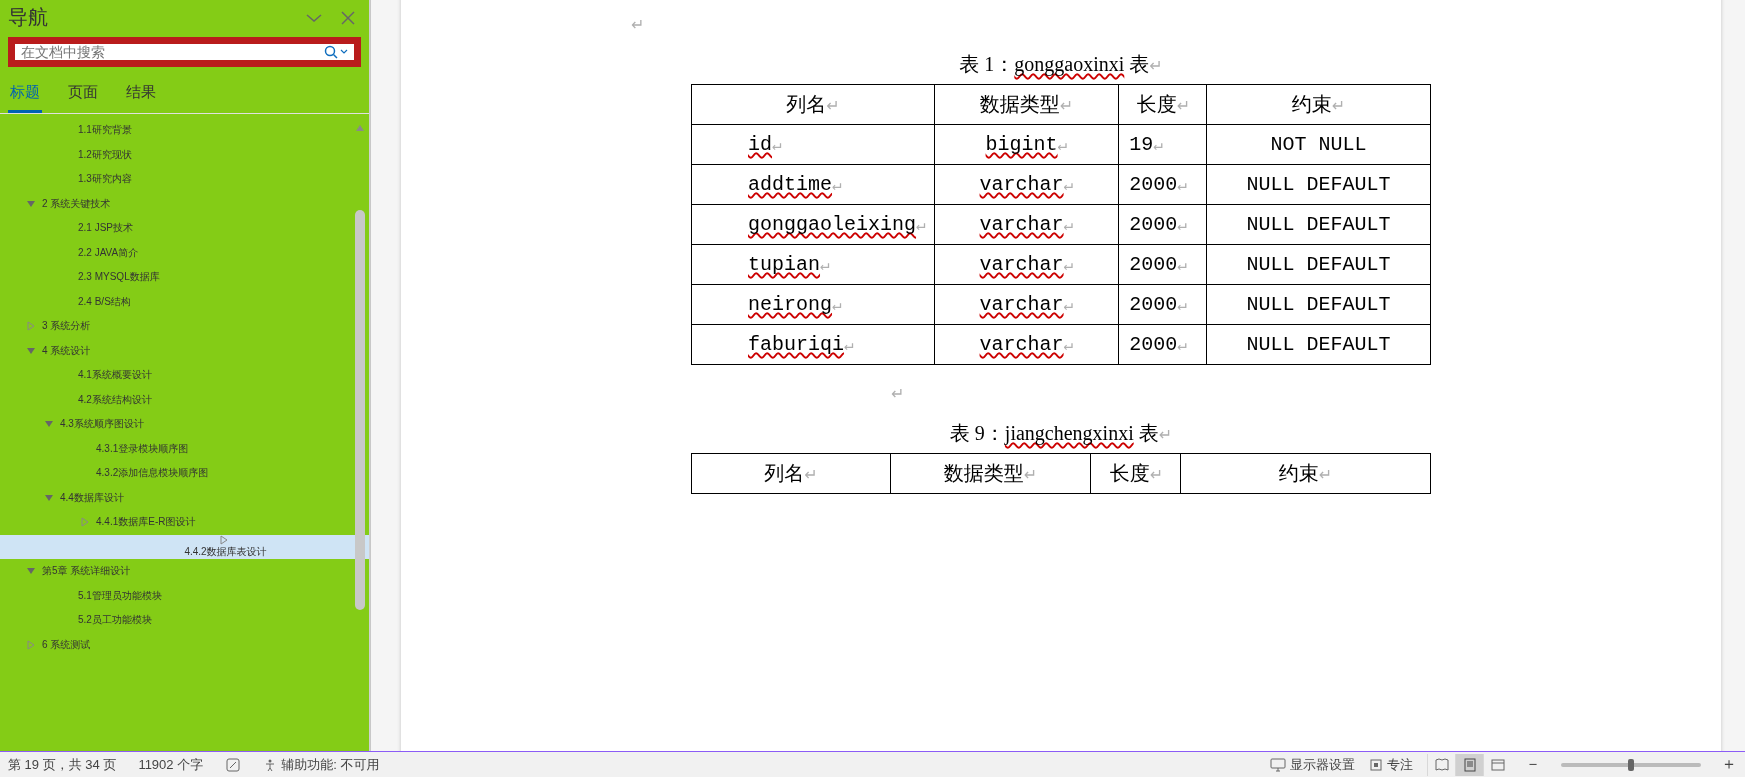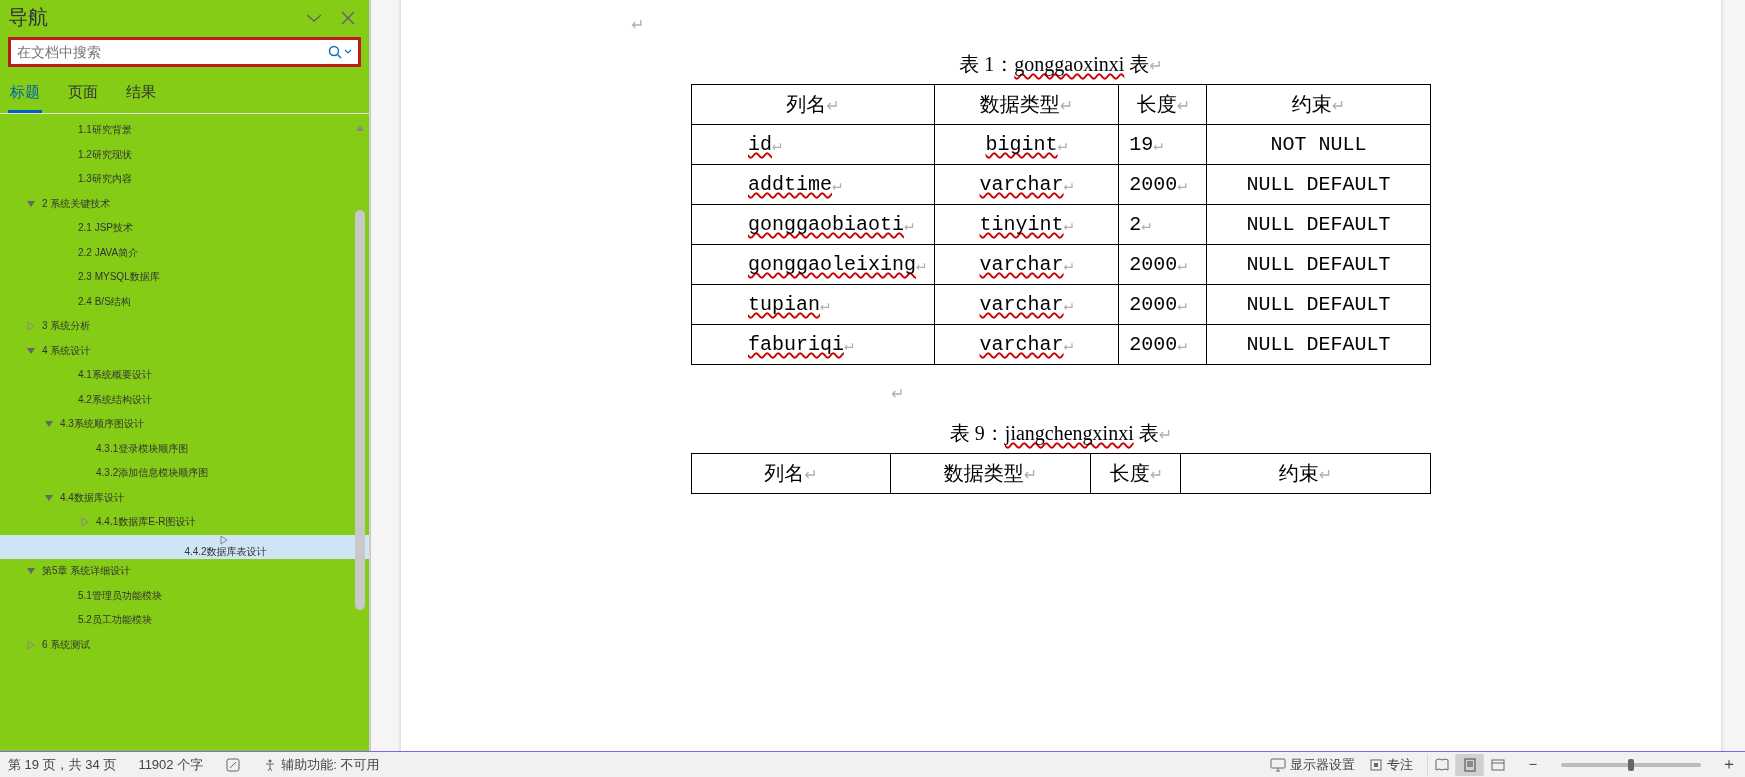--- a/index.html
+++ b/index.html
@@ -30,21 +30,21 @@
     justify-content: space-between;
     padding: 4px 14px 6px 8px;
   }
   .nav-title { font-size: 20px; color: #333; font-weight: 500; }
   .nav-ctrls { display: flex; gap: 18px; align-items: center; }
   .nav-ctrl-arrow svg, .nav-close svg { display:block; }
   .search-wrap { padding: 0 8px 6px 8px; }
   .search-box {
     display: flex;
     align-items: center;
-    border: 3px solid #b91c1c;
+    border: 7px solid #b91c1c;
     background: #fff;
     height: 30px;
     padding: 0 6px;
   }
   .search-input {
     flex: 1;
     border: none;
     outline: none;
     font-size: 14px;
     background: transparent;
@@ -371,33 +371,33 @@
                 <td class="col3">19<span class="para-mark">↵</span></td>
                 <td class="col4">NOT NULL</td>
               </tr>
               <tr>
                 <td class="name-col"><span class="red-under">addtime</span><span class="para-mark">↵</span></td>
                 <td class="col2"><span class="red-under">varchar</span><span class="para-mark">↵</span></td>
                 <td class="col3">2000<span class="para-mark">↵</span></td>
                 <td class="col4">NULL DEFAULT</td>
               </tr>
               <tr>
-                <td class="name-col"><span class="red-under">gonggaobiaoti</span><span class="para-mark">↵</span></td>
-                <td class="col2"><span class="red-under">tinyint</span><span class="para-mark">↵</span></td>
-                <td class="col3">2<span class="para-mark">↵</span></td>
-                <td class="col4">NULL DEFAULT</td>
-              </tr>
-              <tr>
                 <td class="name-col"><span class="red-under">gonggaoleixing</span><span class="para-mark">↵</span></td>
                 <td class="col2"><span class="red-under">varchar</span><span class="para-mark">↵</span></td>
                 <td class="col3">2000<span class="para-mark">↵</span></td>
                 <td class="col4">NULL DEFAULT</td>
               </tr>
               <tr>
                 <td class="name-col"><span class="red-under">tupian</span><span class="para-mark">↵</span></td>
+                <td class="col2"><span class="red-under">varchar</span><span class="para-mark">↵</span></td>
+                <td class="col3">2000<span class="para-mark">↵</span></td>
+                <td class="col4">NULL DEFAULT</td>
+              </tr>
+              <tr>
+                <td class="name-col"><span class="red-under">neirong</span><span class="para-mark">↵</span></td>
                 <td class="col2"><span class="red-under">varchar</span><span class="para-mark">↵</span></td>
                 <td class="col3">2000<span class="para-mark">↵</span></td>
                 <td class="col4">NULL DEFAULT</td>
               </tr>
               <tr>
                 <td class="name-col"><span class="red-under">faburiqi</span><span class="para-mark">↵</span></td>
                 <td class="col2"><span class="red-under">varchar</span><span class="para-mark">↵</span></td>
                 <td class="col3">2000<span class="para-mark">↵</span></td>
                 <td class="col4">NULL DEFAULT</td>
               </tr>

